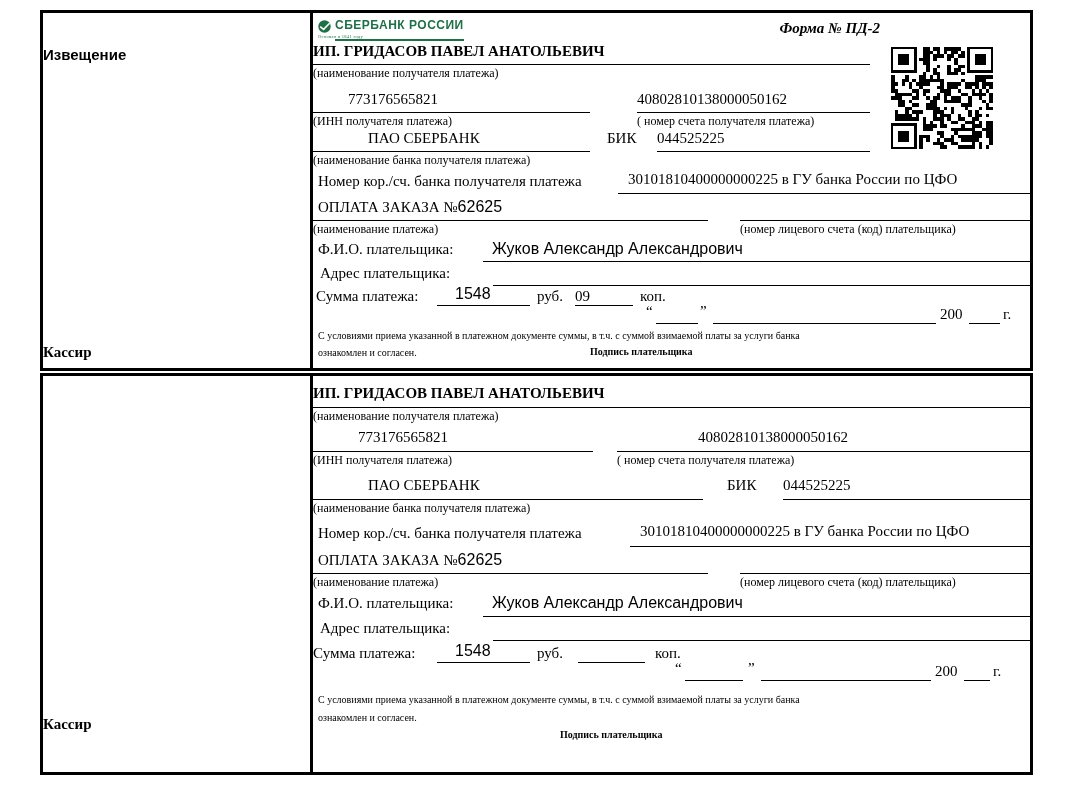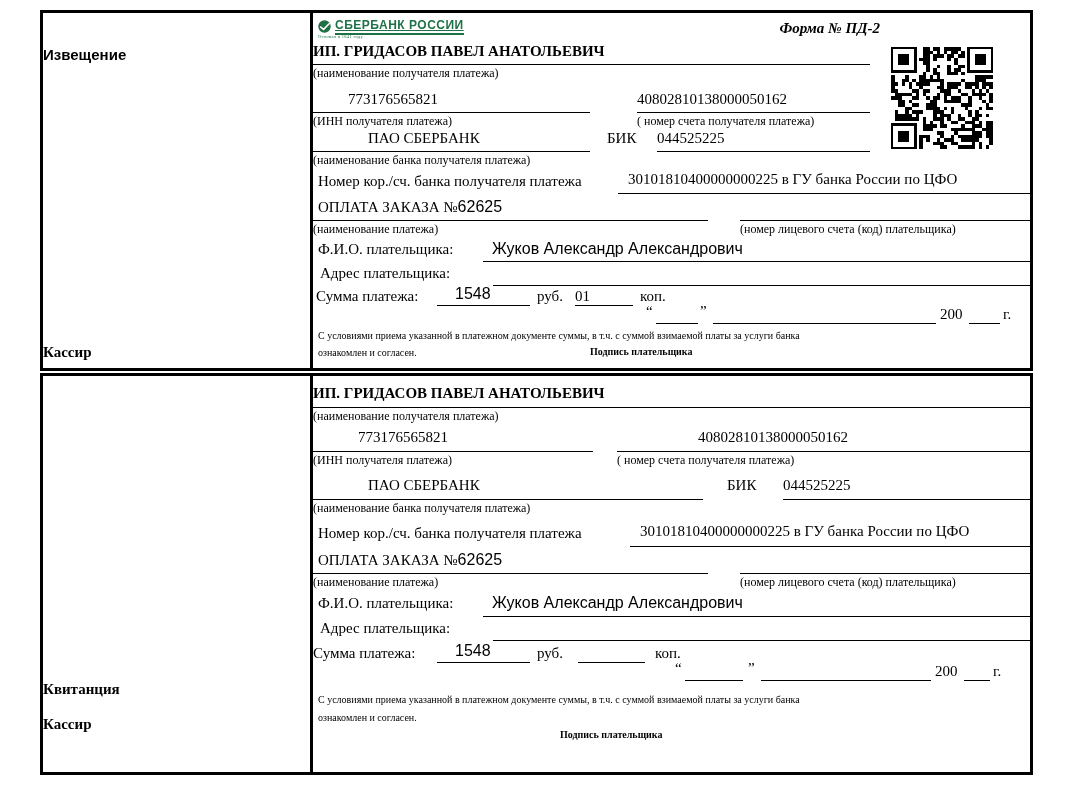--- a/index.html
+++ b/index.html
@@ -10,21 +10,21 @@
   .ln{position:absolute;border-top:1.5px solid #000;height:0;}
   .t{position:absolute;font-size:15px;line-height:1.15;white-space:nowrap;}
   .small{font-size:12px;}
   .agr{font-size:10px;}
   .b{font-weight:bold;}
   .i{font-style:italic;}
   .c{}
   .fill{font-family:"Liberation Sans",sans-serif;font-size:16px;}
   .sansb{font-family:"Liberation Sans",sans-serif;font-weight:bold;}
   .green{color:var(--green,#1e7145);}
-  .brandline{border-bottom:2px solid var(--green,#1e7145);padding-bottom:1px;text-decoration:underline;}
+  .brandline{border-bottom:2px solid var(--green,#1e7145);padding-bottom:7px;}
   .tiny{font-size:4.5px;letter-spacing:.3px;}
 </style>
 </head>
 <body>
 
 <div class="page">
 
   <div class="box" style="left:40px;top:10px;width:987px;height:355px;"></div>
   <div class="vline" style="left:310px;top:10px;height:361px;"></div>
 
@@ -411,40 +411,39 @@
   <div class="ln" style="left:483px;top:261px;width:549px;"></div>
 
   <div class="t" style="left:320px;top:265px;">Адрес плательщика:</div>
   <div class="t fill" style="left:500px;top:264px;"></div>
   <div class="ln" style="left:493px;top:285px;width:539px;"></div>
 
   <div class="t" style="left:316px;top:288px;">Сумма платежа:</div>
   <div class="t fill" style="left:455px;top:285px;">1548</div>
   <div class="ln" style="left:437px;top:305px;width:93px;"></div>
   <div class="t" style="left:537px;top:288px;">руб.</div>
-  <div class="t c" style="left:575px;top:288px;width:58px;">01</div>
+  <div class="t c" style="left:575px;top:288px;width:58px;">09</div>
   <div class="ln" style="left:575px;top:305px;width:58px;"></div>
   <div class="t" style="left:640px;top:288px;">коп.</div>
 
   <div class="t" style="left:646px;top:303px;">“</div>
   <div class="ln" style="left:656px;top:323px;width:42px;"></div>
   <div class="t" style="left:700px;top:303px;">”</div>
   <div class="ln" style="left:713px;top:323px;width:223px;"></div>
   <div class="t" style="left:940px;top:306px;">200</div>
   <div class="ln" style="left:969px;top:323px;width:31px;"></div>
   <div class="t" style="left:1003px;top:306px;">г.</div>
 
   <div class="t agr" style="left:318px;top:330px;">С условиями приема указанной в платежном документе суммы, в т.ч. с суммой взимаемой платы за услуги банка</div>
   <div class="t agr" style="left:318px;top:347px;">ознакомлен и согласен.</div>
   <div class="t agr b" style="left:590px;top:346px;">Подпись плательщика</div>
 
   <div class="box" style="left:40px;top:373px;width:987px;height:396px;"></div>
   <div class="vline" style="left:310px;top:373px;height:402px;"></div>
 
-  <div class="t b c" style="left:43px;top:681px;width:267px;">Квитанция</div>
   <div class="t b c" style="left:43px;top:716px;width:267px;">Кассир</div>
 
   <div class="t b c" style="left:313px;top:385px;width:719px;">ИП. ГРИДАСОВ ПАВЕЛ АНАТОЛЬЕВИЧ</div>
   <div class="ln" style="left:313px;top:407px;width:719px;"></div>
   <div class="t small c" style="left:313px;top:410px;width:719px;">(наименование получателя платежа)</div>
 
   <div class="t" style="left:358px;top:429px;">773176565821</div>
   <div class="t" style="left:698px;top:429px;">40802810138000050162</div>
   <div class="ln" style="left:313px;top:451px;width:280px;"></div>
   <div class="ln" style="left:617px;top:451px;width:415px;"></div>

